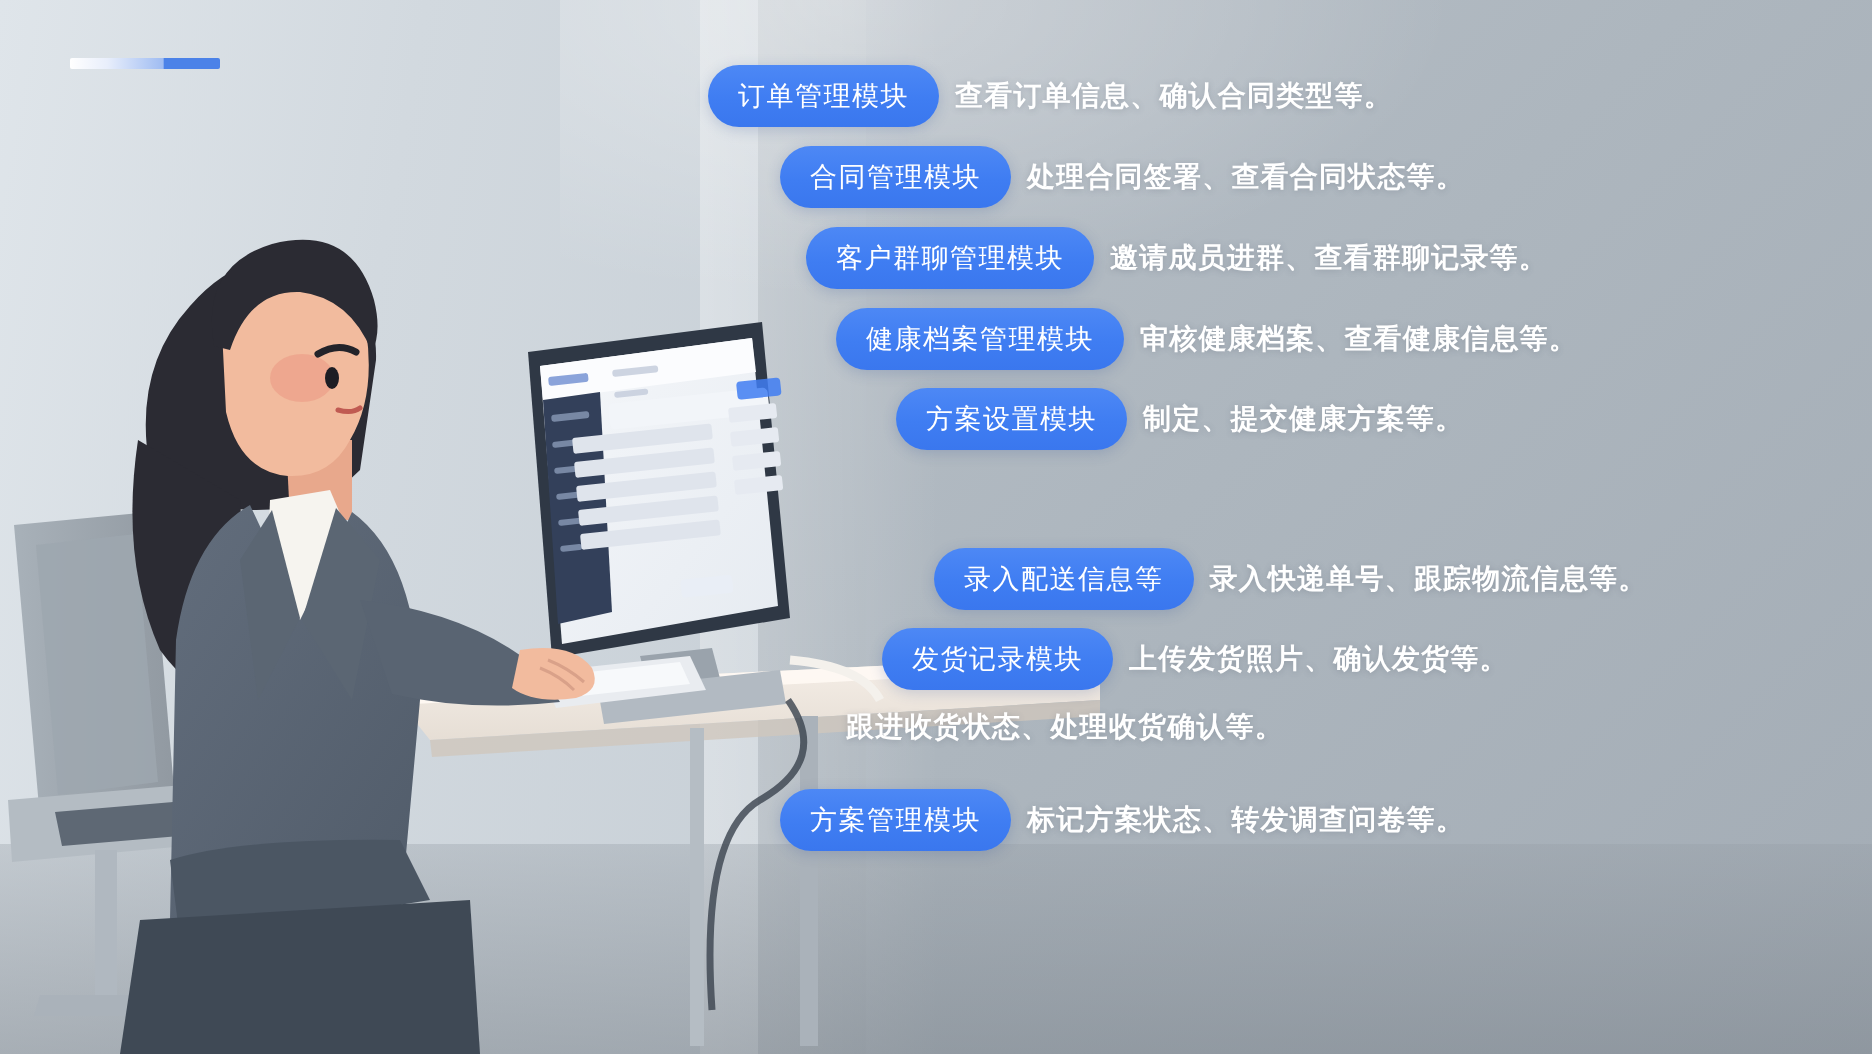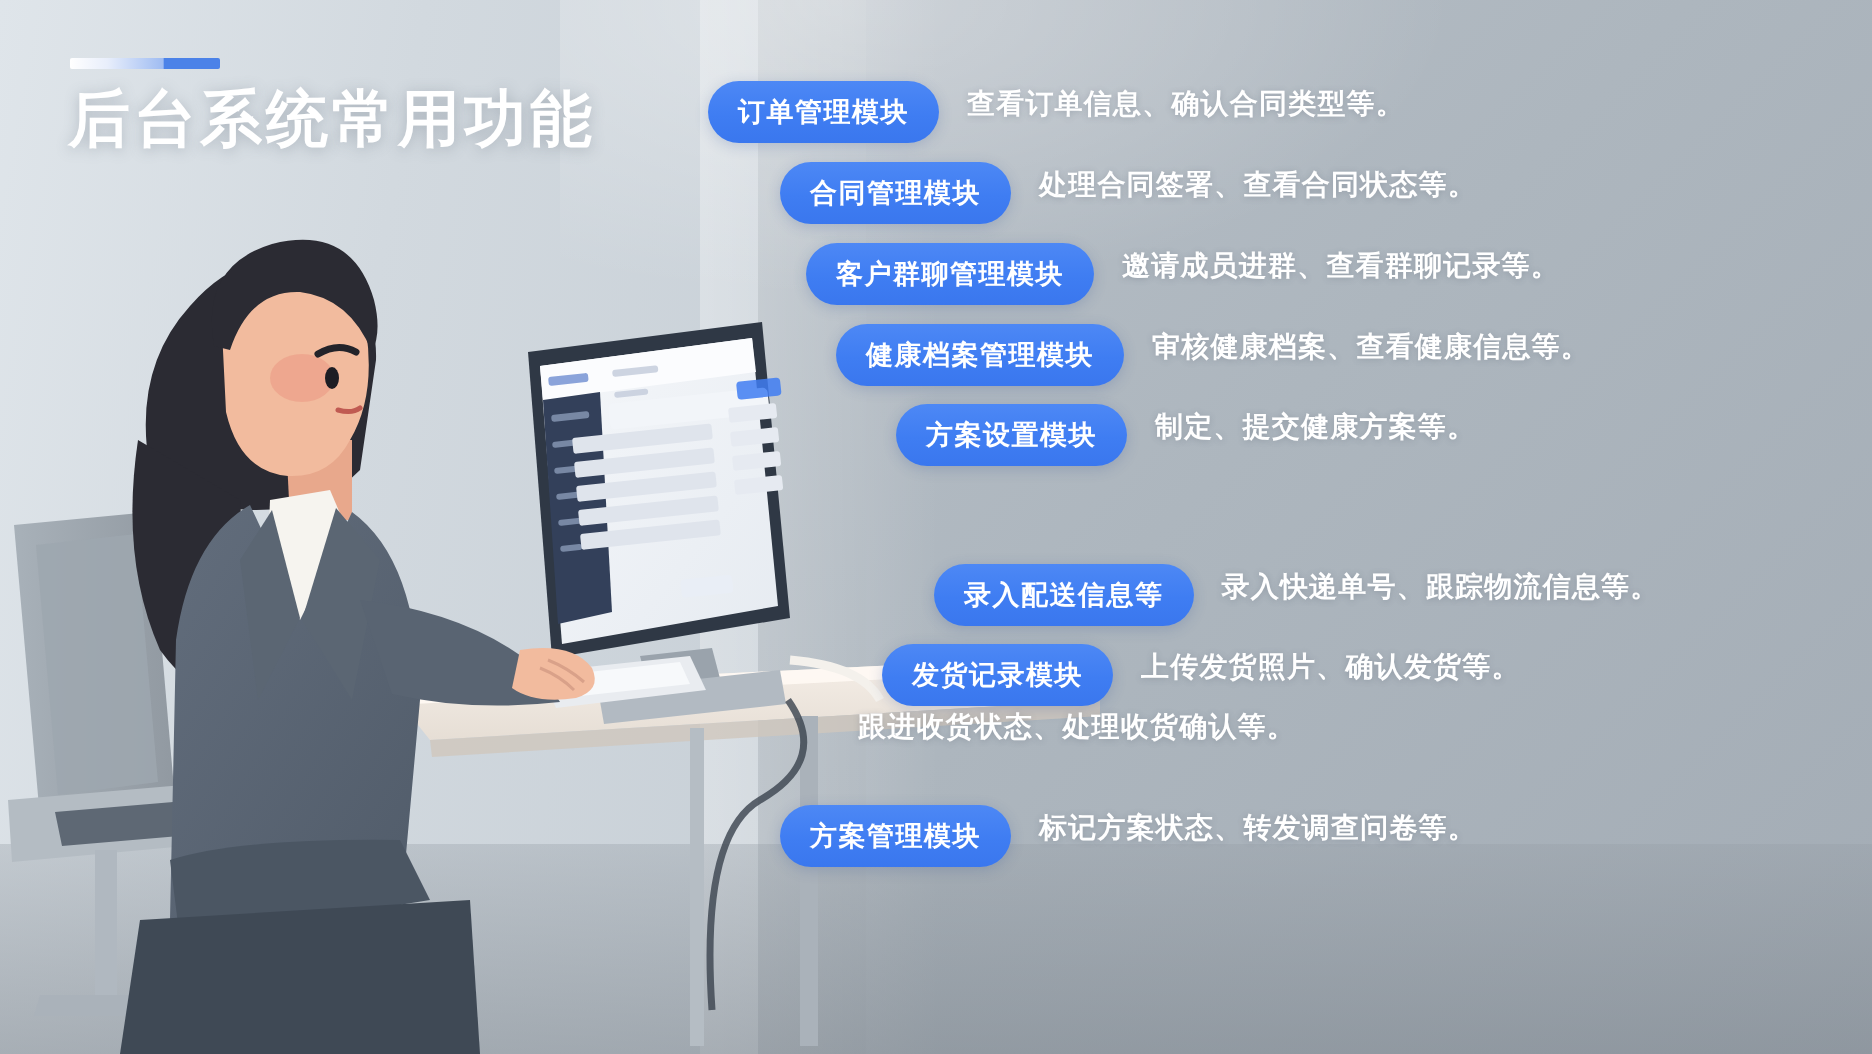--- a/index.html
+++ b/index.html
@@ -33,25 +33,24 @@
     letter-spacing:4px;line-height:1;text-shadow:0 2px 14px rgba(90,100,115,.35);white-space:nowrap;}
 
   
   .ill{position:absolute;left:0;top:0;width:1100px;height:1054px;}
 
   
   .row{position:absolute;display:flex;align-items:center;white-space:nowrap;}
   .pill{
     background:linear-gradient(180deg,#4d88f5 0%,#3f7df2 55%,#3a77ee 100%);
     color:#fff;border-radius:60px;display:flex;align-items:center;justify-content:center;
-    font-size:27px;font-weight:700;letter-spacing:1.5px;height:62px;padding:0 30px;
+    font-size:27px;font-weight:400;letter-spacing:1.5px;height:62px;padding:0 30px;
     box-shadow:0 3px 14px rgba(50,80,150,.22);
-    margin-top:16px;
   }
-  .desc{color:#ffffff;font-size:28px;font-weight:700;letter-spacing:1.2px;margin-left:28px;
+  .desc{color:#ffffff;font-size:28px;font-weight:700;letter-spacing:1.2px;margin-left:16px;
     text-shadow:0 1px 6px rgba(80,90,105,.30);}
 </style>
 </head>
 <body>
 
 <div id="stage">
 
   <div class="bg-base"></div>
   <div class="bg-wallL"></div>
   <div class="bg-wallpanel"></div>
@@ -223,15 +222,14 @@
   <div class="row" style="left:830px;top:708px;">
     <div class="desc">跟进收货状态、处理收货确认等。</div>
   </div>
 
   <div class="row" style="left:780px;top:789px;text-align:center;">
     <div class="pill">方案管理模块</div>
     <div class="desc">标记方案状态、转发调查问卷等。</div>
   </div>
 
   <div class="title-bar"></div>
-  <div class="title">后台系统常用功能</div>
 
 </div>
 
 </body></html>

